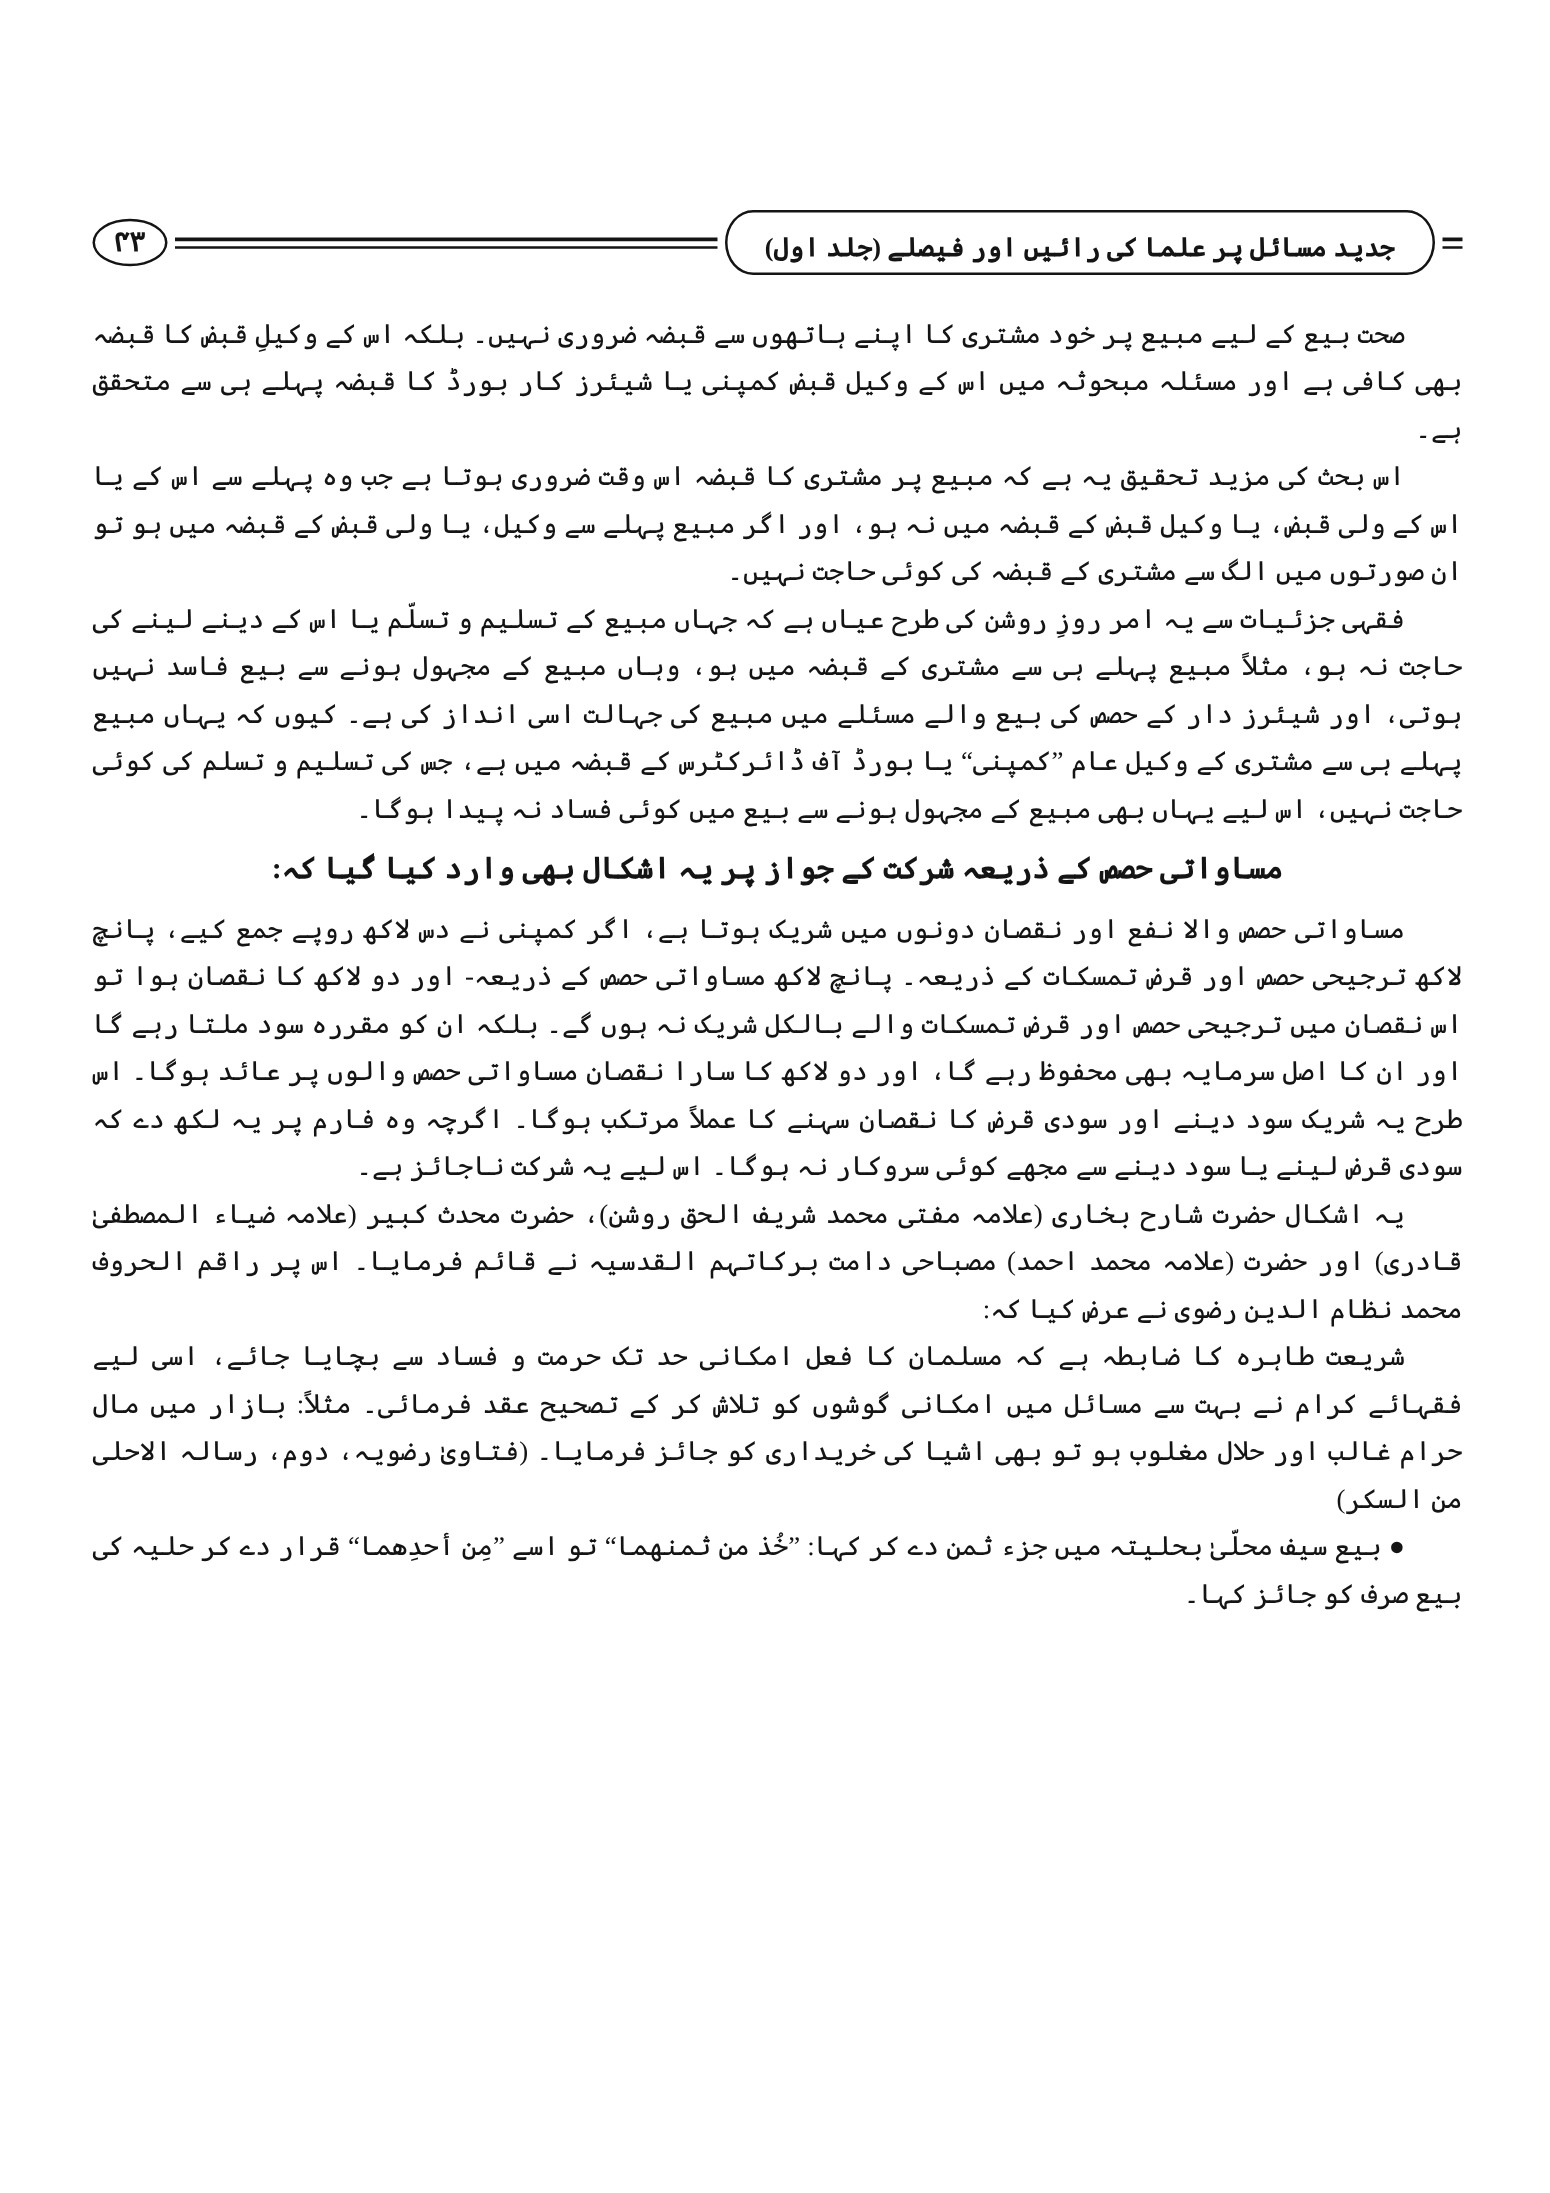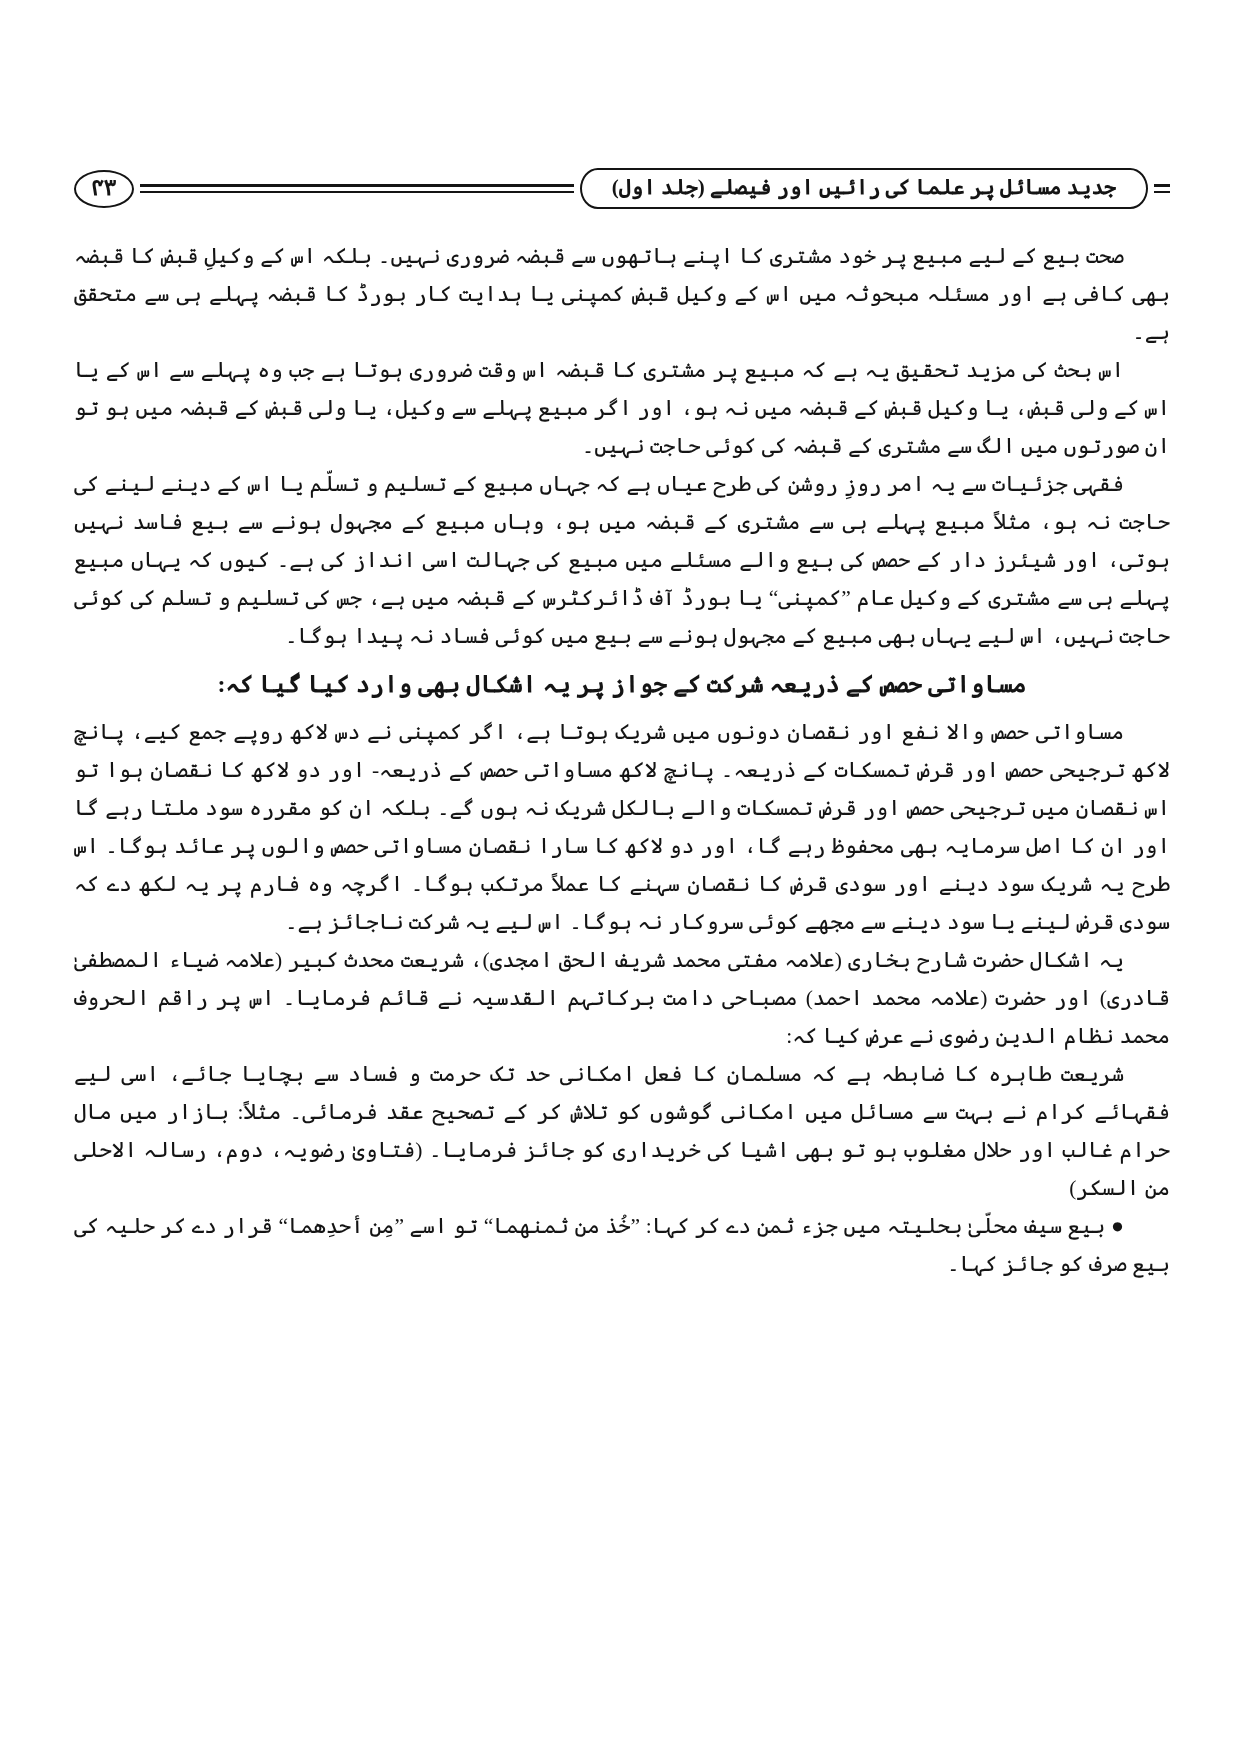--- a/index.html
+++ b/index.html
@@ -44,21 +44,21 @@
     flex: 1 1 auto;
     height: 9px;
     border-top: 3.5px solid #141414;
     border-bottom: 2px solid #141414;
   }
   .rules.stub { flex: 0 0 16px; }
   .cartouche {
     flex: 0 0 auto;
     border: 2.5px solid #141414;
     border-radius: 26px / 30px;
-    padding: 5px 30px 7px;
+    padding: 16px 30px 7px;
     font-size: 21px;
     font-weight: bold;
     direction: rtl;
     white-space: nowrap;
     position: relative;
     background: #ffffff;
   }
   
   .body-text {
     direction: rtl;
@@ -91,31 +91,31 @@
       <div class="rules"></div>
       <div class="cartouche">
         <span>جدید مسائل پر علما کی رائیں اور فیصلے (جلد اول)</span>
       </div>
       <div class="rules stub"></div>
     </div>
 
     <div class="body-text">
 
 
-      <p class="para">صحت بیع کے لیے مبیع پر خود مشتری کا اپنے ہاتھوں سے قبضہ ضروری نہیں۔ بلکہ اس کے وکیلِ قبض کا قبضہ بھی کافی ہے اور مسئلہ مبحوثہ میں اس کے وکیل قبض کمپنی یا ہدایت کار بورڈ کا قبضہ پہلے ہی سے متحقق ہے۔</p>
+      <p class="para">صحت بیع کے لیے مبیع پر خود مشتری کا اپنے ہاتھوں سے قبضہ ضروری نہیں۔ بلکہ اس کے وکیلِ قبض کا قبضہ بھی کافی ہے اور مسئلہ مبحوثہ میں اس کے وکیل قبض کمپنی یا شیئرز کار بورڈ کا قبضہ پہلے ہی سے متحقق ہے۔</p>
 
       <p class="para">اس بحث کی مزید تحقیق یہ ہے کہ مبیع پر مشتری کا قبضہ اس وقت ضروری ہوتا ہے جب وہ پہلے سے اس کے یا اس کے ولی قبض، یا وکیل قبض کے قبضہ میں نہ ہو، اور اگر مبیع پہلے سے وکیل، یا ولی قبض کے قبضہ میں ہو تو ان صورتوں میں الگ سے مشتری کے قبضہ کی کوئی حاجت نہیں۔</p>
 
       <p class="para">فقہی جزئیات سے یہ امر روزِ روشن کی طرح عیاں ہے کہ جہاں مبیع کے تسلیم و تسلّم یا اس کے دینے لینے کی حاجت نہ ہو، مثلاً مبیع پہلے ہی سے مشتری کے قبضہ میں ہو، وہاں مبیع کے مجہول ہونے سے بیع فاسد نہیں ہوتی، اور شیئرز دار کے حصص کی بیع والے مسئلے میں مبیع کی جہالت اسی انداز کی ہے۔ کیوں کہ یہاں مبیع پہلے ہی سے مشتری کے وکیل عام ”کمپنی“ یا بورڈ آف ڈائرکٹرس کے قبضہ میں ہے، جس کی تسلیم و تسلم کی کوئی حاجت نہیں، اس لیے یہاں بھی مبیع کے مجہول ہونے سے بیع میں کوئی فساد نہ پیدا ہوگا۔</p>
 
       <h2 class="section-heading">مساواتی حصص کے ذریعہ شرکت کے جواز پر یہ اشکال بھی وارد کیا گیا کہ:</h2>
 
       <p class="para">مساواتی حصص والا نفع اور نقصان دونوں میں شریک ہوتا ہے، اگر کمپنی نے دس لاکھ روپے جمع کیے، پانچ لاکھ ترجیحی حصص اور قرض تمسکات کے ذریعہ۔ پانچ لاکھ مساواتی حصص کے ذریعہ- اور دو لاکھ کا نقصان ہوا تو اس نقصان میں ترجیحی حصص اور قرض تمسکات والے بالکل شریک نہ ہوں گے۔ بلکہ ان کو مقررہ سود ملتا رہے گا اور ان کا اصل سرمایہ بھی محفوظ رہے گا، اور دو لاکھ کا سارا نقصان مساواتی حصص والوں پر عائد ہوگا۔ اس طرح یہ شریک سود دینے اور سودی قرض کا نقصان سہنے کا عملاً مرتکب ہوگا۔ اگرچہ وہ فارم پر یہ لکھ دے کہ سودی قرض لینے یا سود دینے سے مجھے کوئی سروکار نہ ہوگا۔ اس لیے یہ شرکت ناجائز ہے۔</p>
 
-      <p class="para">یہ اشکال حضرت شارح بخاری (علامہ مفتی محمد شریف الحق امجدی)، شریعت محدث کبیر (علامہ ضیاء المصطفیٰ قادری) اور حضرت (علامہ محمد احمد) مصباحی دامت برکاتہم القدسیہ نے قائم فرمایا۔ اس پر راقم الحروف محمد نظام الدین رضوی نے عرض کیا کہ:</p>
+      <p class="para">یہ اشکال حضرت شارح بخاری (علامہ مفتی محمد شریف الحق روشن)، حضرت محدث کبیر (علامہ ضیاء المصطفیٰ قادری) اور حضرت (علامہ محمد احمد) مصباحی دامت برکاتہم القدسیہ نے قائم فرمایا۔ اس پر راقم الحروف محمد نظام الدین رضوی نے عرض کیا کہ:</p>
 
       <p class="para">شریعت طاہرہ کا ضابطہ ہے کہ مسلمان کا فعل امکانی حد تک حرمت و فساد سے بچایا جائے، اسی لیے فقہائے کرام نے بہت سے مسائل میں امکانی گوشوں کو تلاش کر کے تصحیح عقد فرمائی۔ مثلاً: بازار میں مال حرام غالب اور حلال مغلوب ہو تو بھی اشیا کی خریداری کو جائز فرمایا۔ (فتاویٰ رضویہ، دوم، رسالہ الاحلی من السکر)</p>
 
       <p class="para">● بیع سیف محلّیٰ بحلیتہ میں جزء ثمن دے کر کہا: ”خُذ من ثمنھما“ تو اسے ”مِن أحدِھما“ قرار دے کر حلیہ کی بیع صرف کو جائز کہا۔</p>
 
     </div>
 
   </div>
 </div>
 

